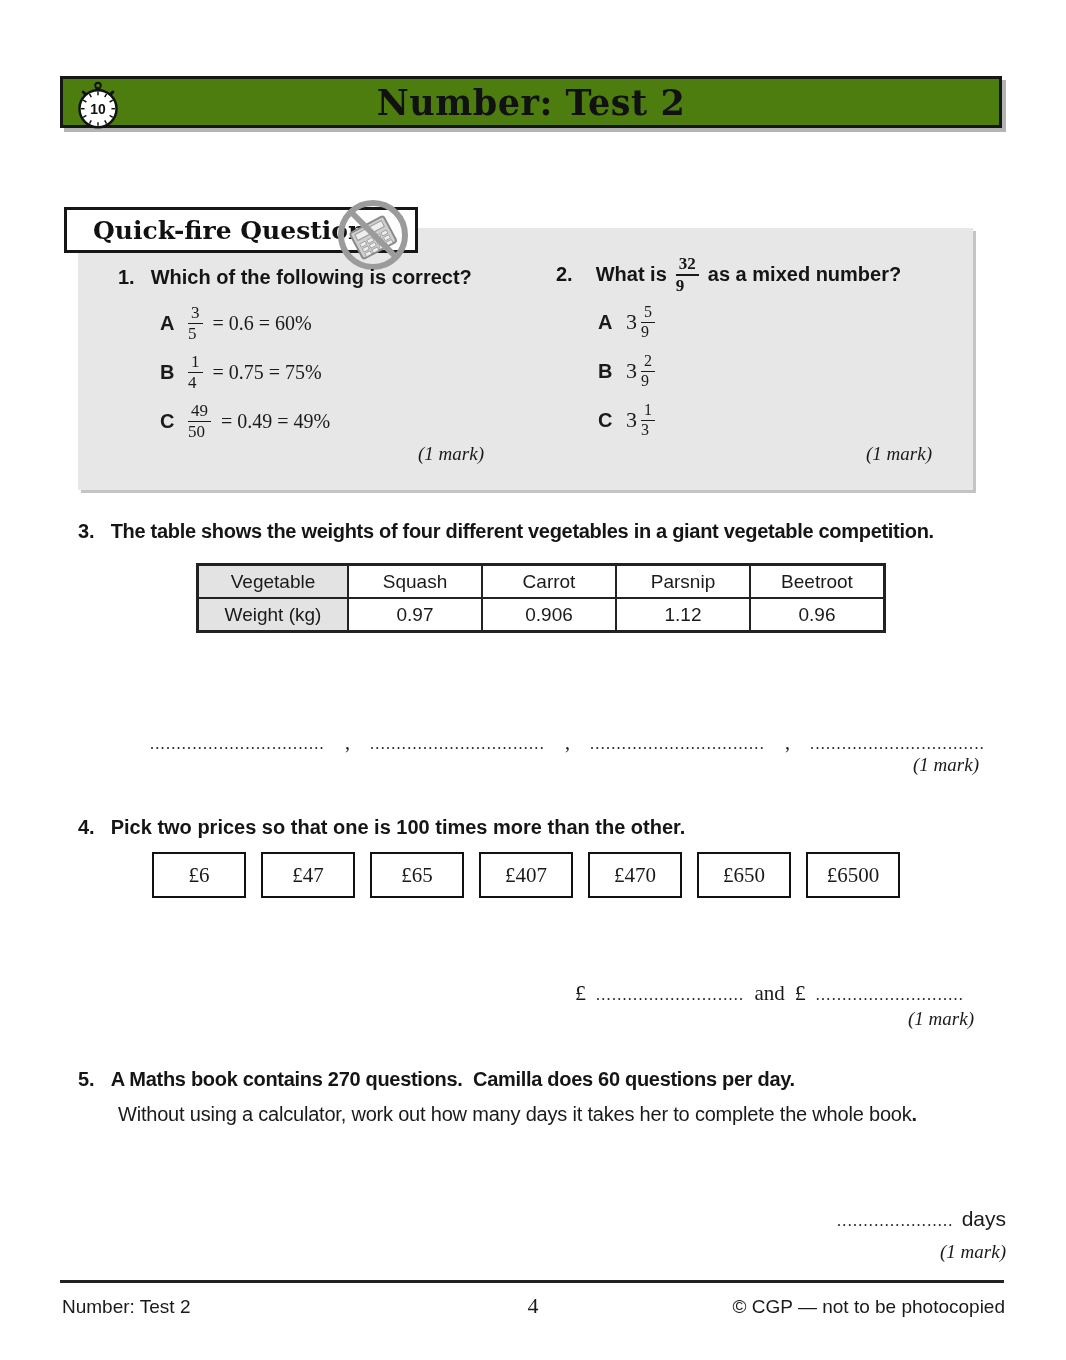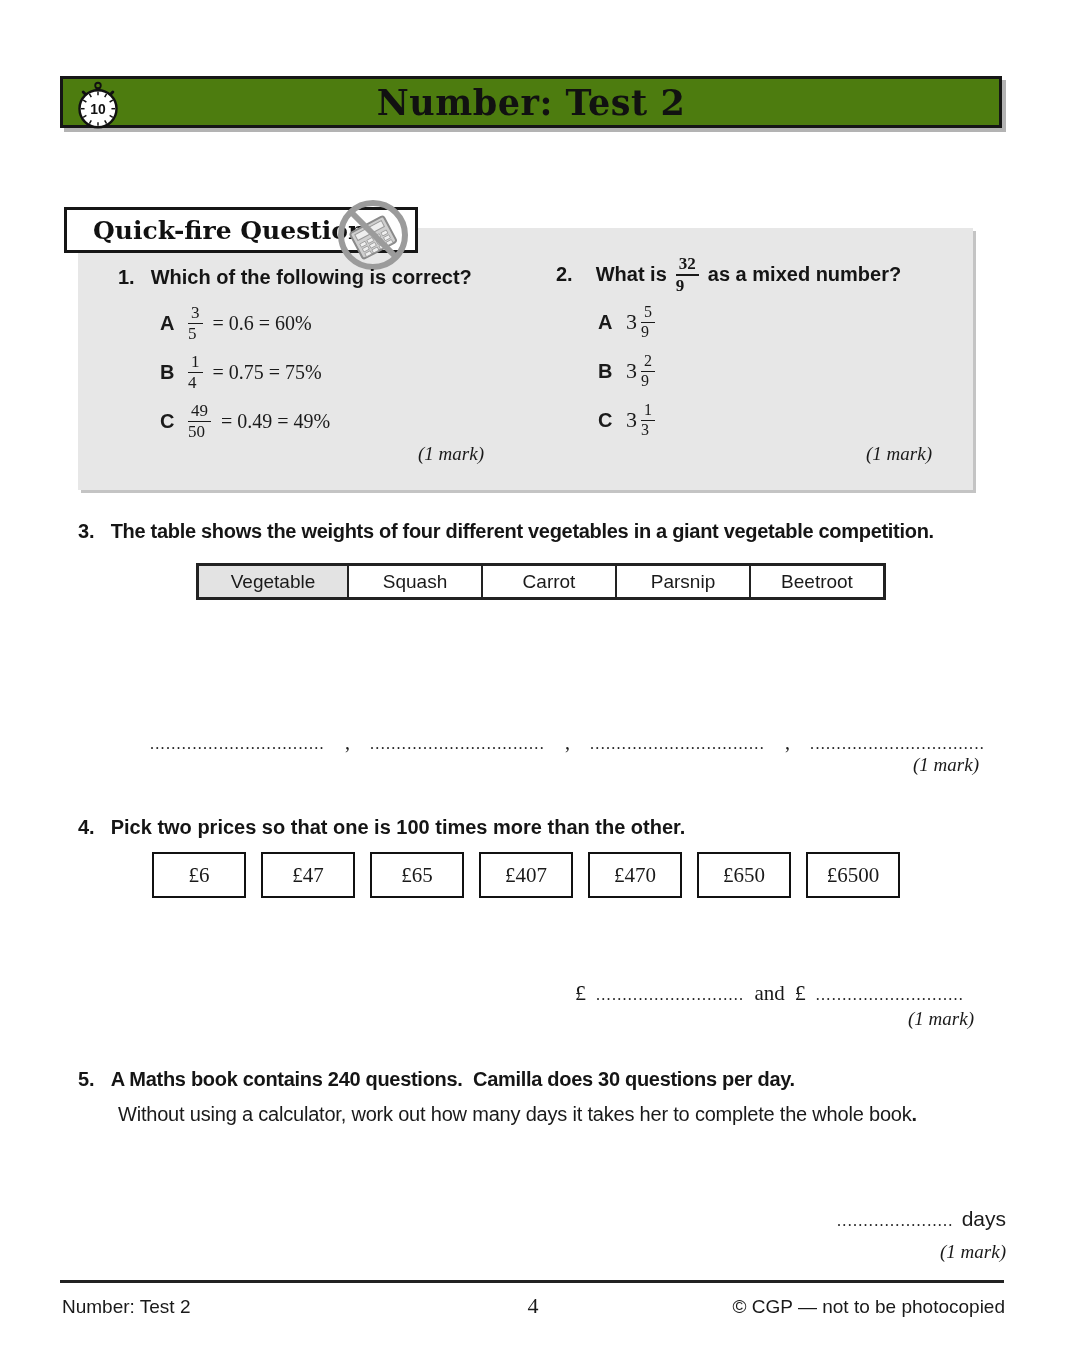--- a/index.html
+++ b/index.html
@@ -230,20 +230,27 @@
 
   <table class="veg-table">
     <tbody>
         <tr>
       <td class="hcell">Vegetable</td>
       <td class="dcell">Squash</td>
       <td class="dcell">Carrot</td>
       <td class="dcell">Parsnip</td>
       <td class="dcell">Beetroot</td>
     </tr>
+    <tr>
+      <td class="hcell">Weight (kg)</td>
+      <td class="dcell">0.97</td>
+      <td class="dcell">0.906</td>
+      <td class="dcell">1.12</td>
+      <td class="dcell">0.96</td>
+    </tr>
   </tbody>
     </table>
 
 
   <div class="q3-answer">
     <span class="dots">.................................</span>
     <span class="comma">,</span>
     <span class="dots">.................................</span>
     <span class="comma">,</span>
     <span class="dots">.................................</span>
@@ -271,21 +278,21 @@
     <span>£</span>
     <span class="dots">............................</span>
     <span style="font-size:21px;">and</span>
     <span>£</span>
     <span class="dots">............................</span>
   </div>
   <span class="mark" style="left:908px;top:1008px;">(1 mark)</span>
 
   <div class="qhead" style="left:78px;top:1068px;">
     <span class="qnum">5.</span>
-    <span class="q5-head-text" style="white-space:pre-wrap;">A Maths book contains 240 questions.  Camilla does 30 questions per day.</span>
+    <span class="q5-head-text" style="white-space:pre-wrap;">A Maths book contains 270 questions.  Camilla does 60 questions per day.</span>
   </div>
   <div class="q5-sub"><span>Without using a calculator, work out how many days it takes her to complete the whole book</span><b>.</b></div>
 
   <div class="q5-answer">
     <span class="dots">......................</span>
     <span class="unit">days</span>
   </div>
   <span class="mark" style="right:60px;top:1241px;">(1 mark)</span>
 
   <div class="footer-rule"></div>

